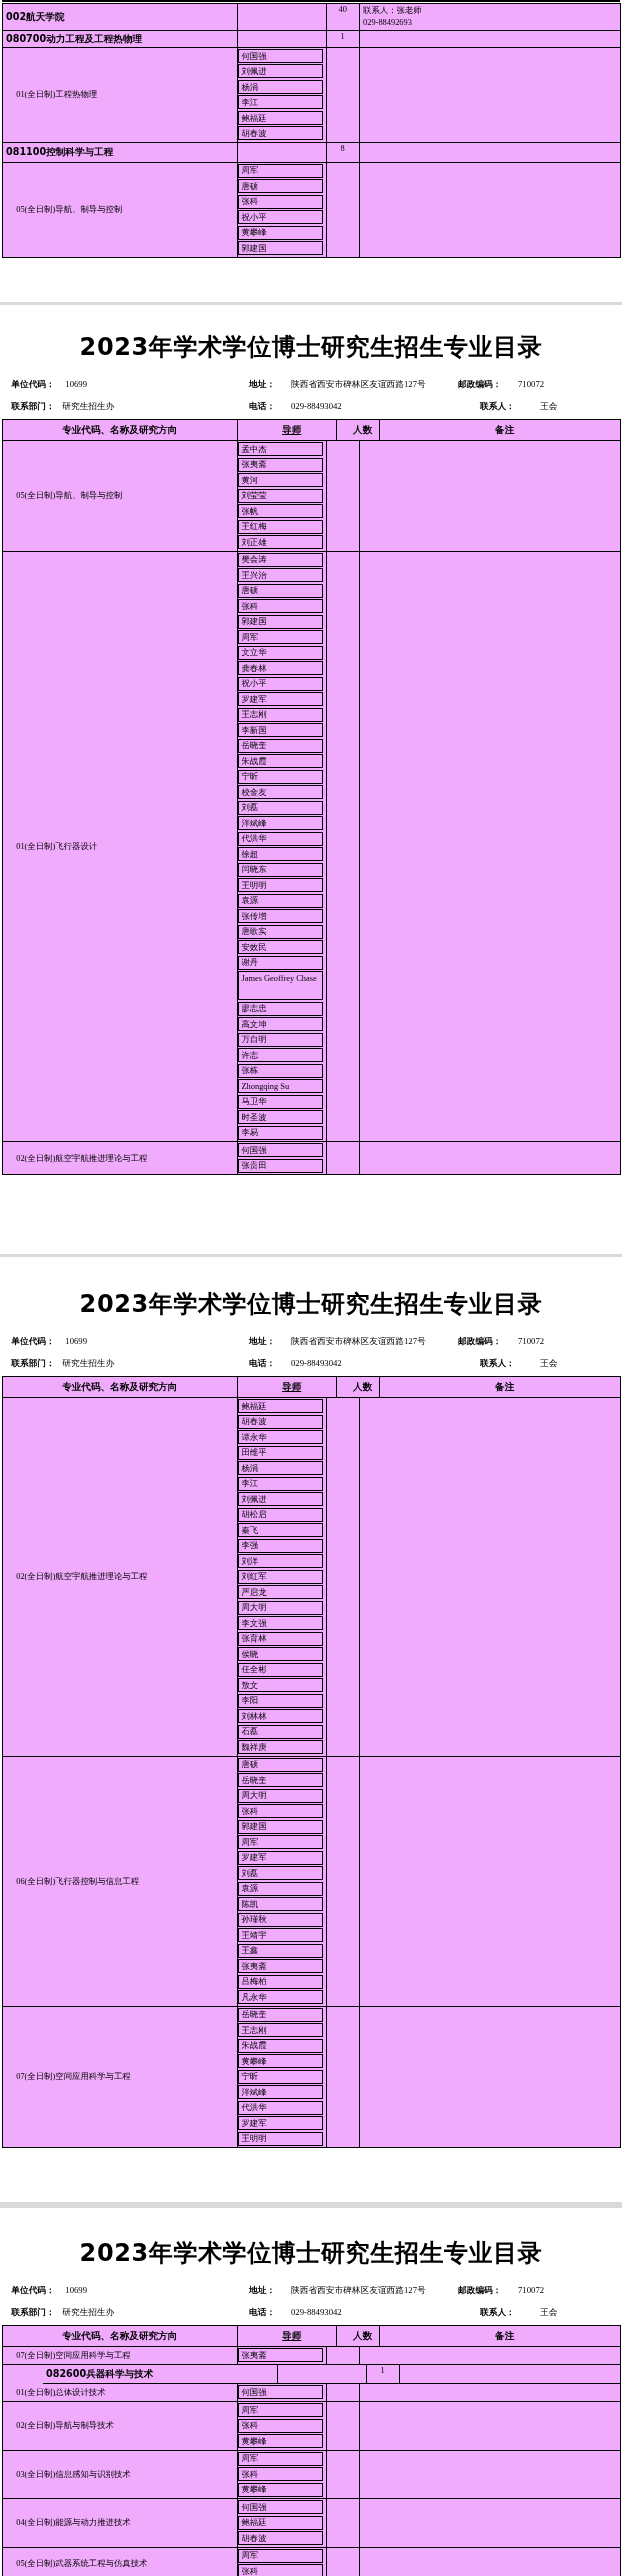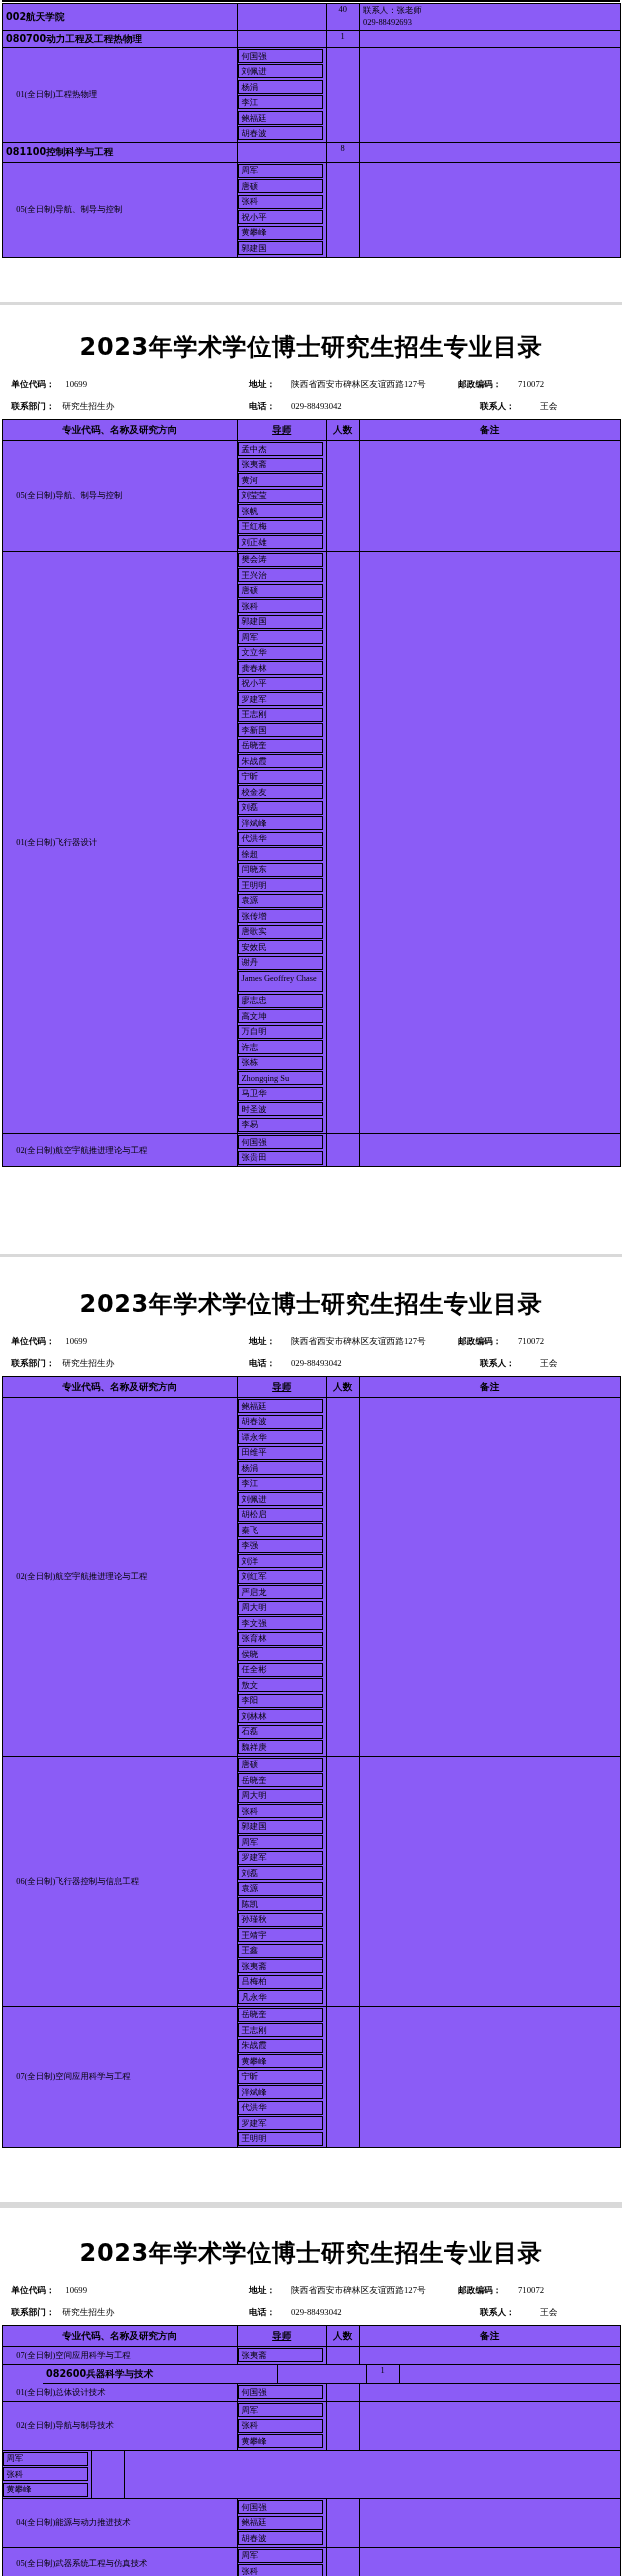--- a/index.html
+++ b/index.html
@@ -29,25 +29,25 @@
   .i1{left:11.3px;top:0;}  .i1 .val{left:54px;}
   .i2{left:249px;top:0;} .i2 .val{left:42px;}
   .i3{left:458px;top:0;} .i3 .val{left:60px;}
   .i4{left:11.3px;top:21.4px;}  .i4 .val{left:51px;}
   .i5{left:249px;top:21.4px;} .i5 .val{left:42px;}
   .i6{left:480px;top:21.4px;} .i6 .val{left:60px;}
 
   .top-line{height:1.7px;background:#000;margin:0 1.7px 1.7px 1.7px;}
   .doc-table{
     margin-left:1.7px;width:619px;box-sizing:border-box;
-    border:1.1px solid #000;background:#8b5cf6;margin-top:6.8px;
+    border:1.1px solid #000;background:#f0abfc;margin-top:6.8px;
   }
   #page-top .doc-table{margin-top:0;}
   .thead{display:flex;border-bottom:1.7px solid #000;
-    font-family:"DejaVu Sans","Liberation Sans",sans-serif;font-weight:bold;font-size:9.6px;}
+    font-family:"DejaVu Sans","Liberation Sans",sans-serif;font-weight:bold;font-size:9.6px;gap:10px;}
   .thead .hc{height:20px;line-height:20px;text-align:center;box-sizing:border-box;}
   .hc1{width:235px;border-right:1.1px solid #000;}
   .hc2{width:89px;border-right:1.1px solid #000;text-decoration:underline;}
   .hc3{width:33px;border-right:1.1px solid #000;}
   .hc4{flex:1;}
 
   .trow{display:flex;border-bottom:1.1px solid #000;align-items:stretch;box-sizing:border-box;}
   .trow:last-child{border-bottom:none;}
   .cA{width:235px;border-right:1.1px solid #000;box-sizing:border-box;display:flex;align-items:center;}
   .cB{width:89px;border-right:1.1px solid #000;box-sizing:border-box;padding-top:1.1px;}
@@ -56,21 +56,21 @@
   .cD{flex:1;padding:1.1px 3.4px;font-size:8.4px;box-sizing:border-box;}
   .sec .cA{padding-left:3.4px;}
   .sec-label{font-family:"DejaVu Sans","Liberation Sans",sans-serif;font-weight:bold;
       font-size:9.6px;line-height:11.8px;}
   .dir .cA{padding-left:13.5px;}
   .dir-label{font-size:8.4px;line-height:11.3px;}
   .tutor{
     height:14px;box-sizing:border-box;border:0.8px solid #000;margin:0 2.3px 1.5px 0;
     padding:0.6px 0 0 2.8px;font-size:8.4px;line-height:11.8px;white-space:nowrap;overflow:hidden;
   }
-  .tutor.wrap{height:auto;min-height:14px;white-space:normal;line-height:11.3px;padding-bottom:7px;}
+  .tutor.wrap{height:auto;min-height:14px;white-space:normal;line-height:11.3px;padding-bottom:15px;}
   .note-line{font-size:8.4px;line-height:11.3px;}
 </style>
 </head>
 <body>
 
 <div class="page" id="page-top">
   <div class="top-line"></div>
   <div class="doc-table">
       <div class="trow sec" style="height: 26.5px;">
         <div class="cA">
@@ -385,20 +385,23 @@
         </div>
         <div class="cB">
           <div class="tutor">周军</div>
           <div class="tutor">张科</div>
           <div class="tutor">黄攀峰</div>
         </div>
         <div class="cC"></div>
         <div class="cD"></div>
       </div>
       <div class="trow dir">
+        <div class="cA">
+          <div class="dir-label">03(全日制)信息感知与识别技术</div>
+        </div>
         <div class="cB">
           <div class="tutor">周军</div>
           <div class="tutor">张科</div>
           <div class="tutor">黄攀峰</div>
         </div>
         <div class="cC"></div>
         <div class="cD"></div>
       </div>
       <div class="trow dir">
         <div class="cA">

